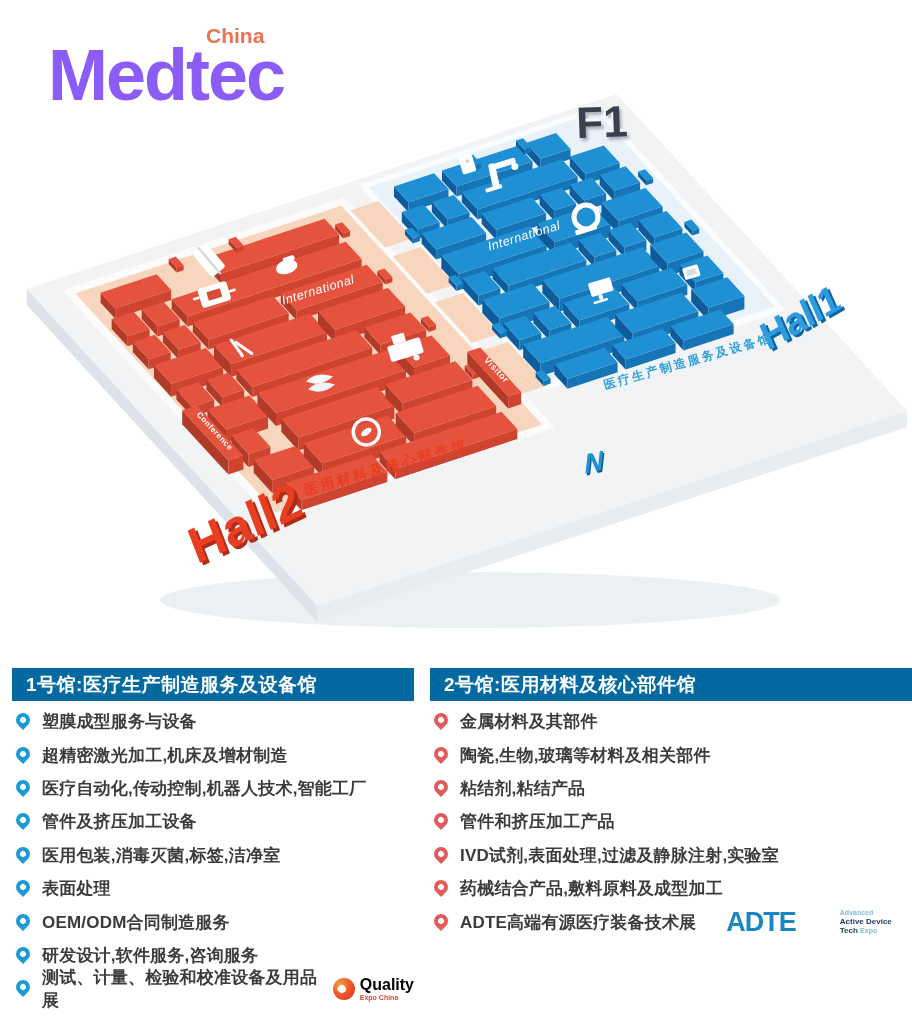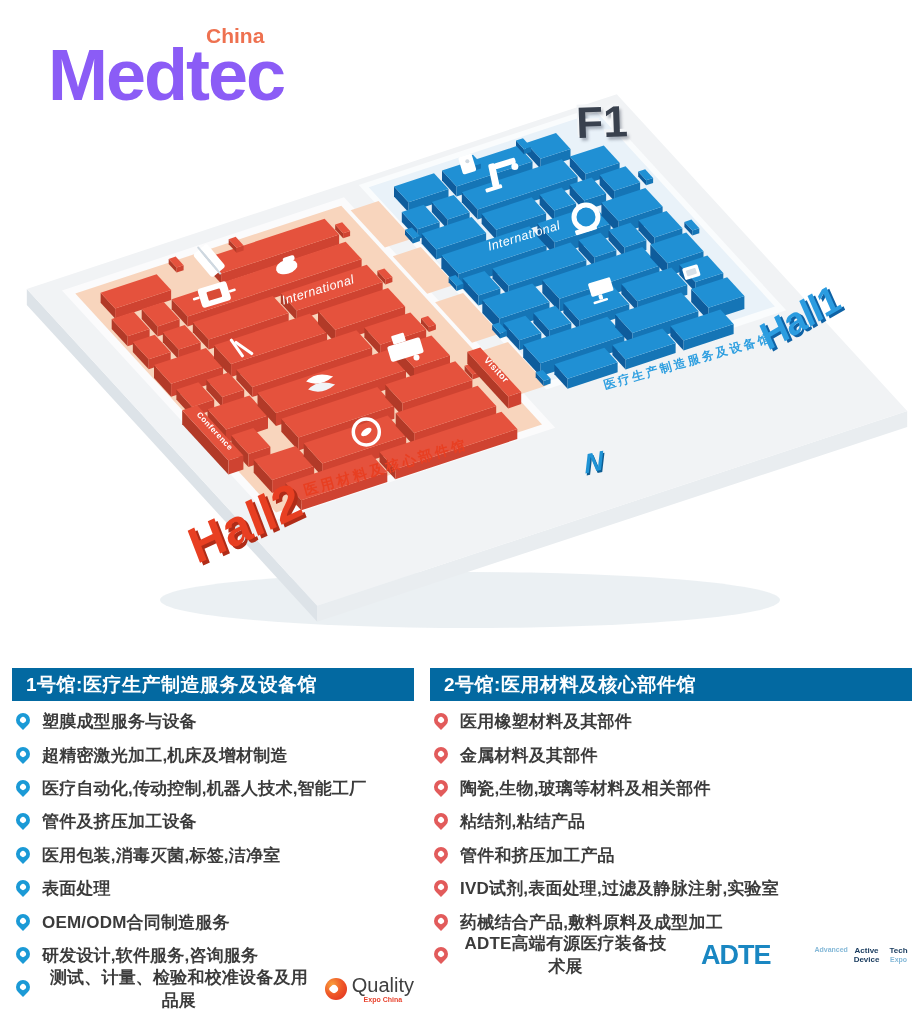--- a/index.html
+++ b/index.html
@@ -39,42 +39,42 @@
   
   .columns{position:absolute;left:0;top:664px;width:912px;height:360px;}
   .col{position:absolute;top:4px;}
   .col1{left:12px;width:402px;}
   .col2{left:430px;width:482px;}
   .col-header{height:33px;line-height:33px;padding-left:14px;box-sizing:border-box;
         color:#ffffff;font-size:19px;font-weight:700;letter-spacing:.5px;}
   .col-header.blue{background:#0369a1;}
   .col-header.red{background:#0369a1;}
   .col ul{list-style:none;margin:4px 0 0;padding:0;}
-  .col li{display:flex;align-items:center;height:33.4px;text-align:center;}
+  .col li{display:flex;align-items:center;height:33.4px;}
   .pinbox{flex:0 0 30px;display:flex;justify-content:flex-start;padding-left:4px;box-sizing:border-box;}
   .pin{width:14px;height:14px;border-radius:50% 50% 50% 0;transform:rotate(-45deg);position:relative;margin-bottom:3px;}
   .pin.blue{background:#1b9ad6;}
   .pin.red{background:#e25b5b;}
   .pin::after{content:'';position:absolute;left:4px;top:4px;right:4px;bottom:4px;background:#ffffff;border-radius:50%;}
   .item-text{font-size:17px;font-weight:700;color:#3b3b3b;letter-spacing:.2px;}
 
   
   .qlogo{display:inline-flex;align-items:center;margin-left:9px;}
   .qmark{width:22px;height:22px;border-radius:50%;position:relative;flex:0 0 22px;
         background:radial-gradient(circle at 32% 30%,#f9a03c 0%,#ef5a28 45%,#e02a20 100%);}
   .qmark::after{content:'';position:absolute;left:5px;top:7px;width:8px;height:8px;background:#ffffff;
         border-radius:2px 50% 50% 50%;transform:rotate(-45deg);}
   .qtxt{display:flex;flex-direction:column;margin-left:5px;line-height:1;}
-  .qname{font-size:20px;font-weight:400;color:#404040;}
+  .qname{font-size:16px;font-weight:700;color:#000000;}
   .qsub{font-size:7px;font-weight:700;color:#e8432e;margin-top:1px;}
 
   
   .adte{display:inline-flex;align-items:center;margin-left:30px;gap:38px;}
   .adte-name{font-size:27px;font-weight:800;color:#1a87c2;letter-spacing:-1px;line-height:1;}
-  .adte-tag{display:flex;flex-direction:row;margin-left:6px;line-height:1.15;}
+  .adte-tag{display:flex;flex-direction:column;margin-left:6px;line-height:1.15;}
   .a1{font-size:7px;font-weight:600;color:#85b9d8;}
   .a2{font-size:8px;font-weight:800;color:#16395c;}
   .a3{font-size:8px;}
   .a3 b{font-weight:800;color:#16395c;}
   .a3 i{font-style:normal;font-weight:600;color:#85b9d8;font-size:7px;}
 </style>
 </head>
 <body>
 
 <div class="page">
@@ -445,26 +445,20 @@
       </ul>
     </div>
 
     <div class="col col2">
       <div class="col-header red">2号馆:医用材料及核心部件馆</div>
       <ul>
         <li>
             <span class="pinbox">
               <span class="pin red"></span>
             </span>
-            <span class="item-text">医用橡塑材料及其部件</span>
-          </li>
-        <li>
-            <span class="pinbox">
-              <span class="pin red"></span>
-            </span>
             <span class="item-text">金属材料及其部件</span>
           </li>
         <li>
             <span class="pinbox">
               <span class="pin red"></span>
             </span>
             <span class="item-text">陶瓷,生物,玻璃等材料及相关部件</span>
           </li>
         <li>
             <span class="pinbox">

